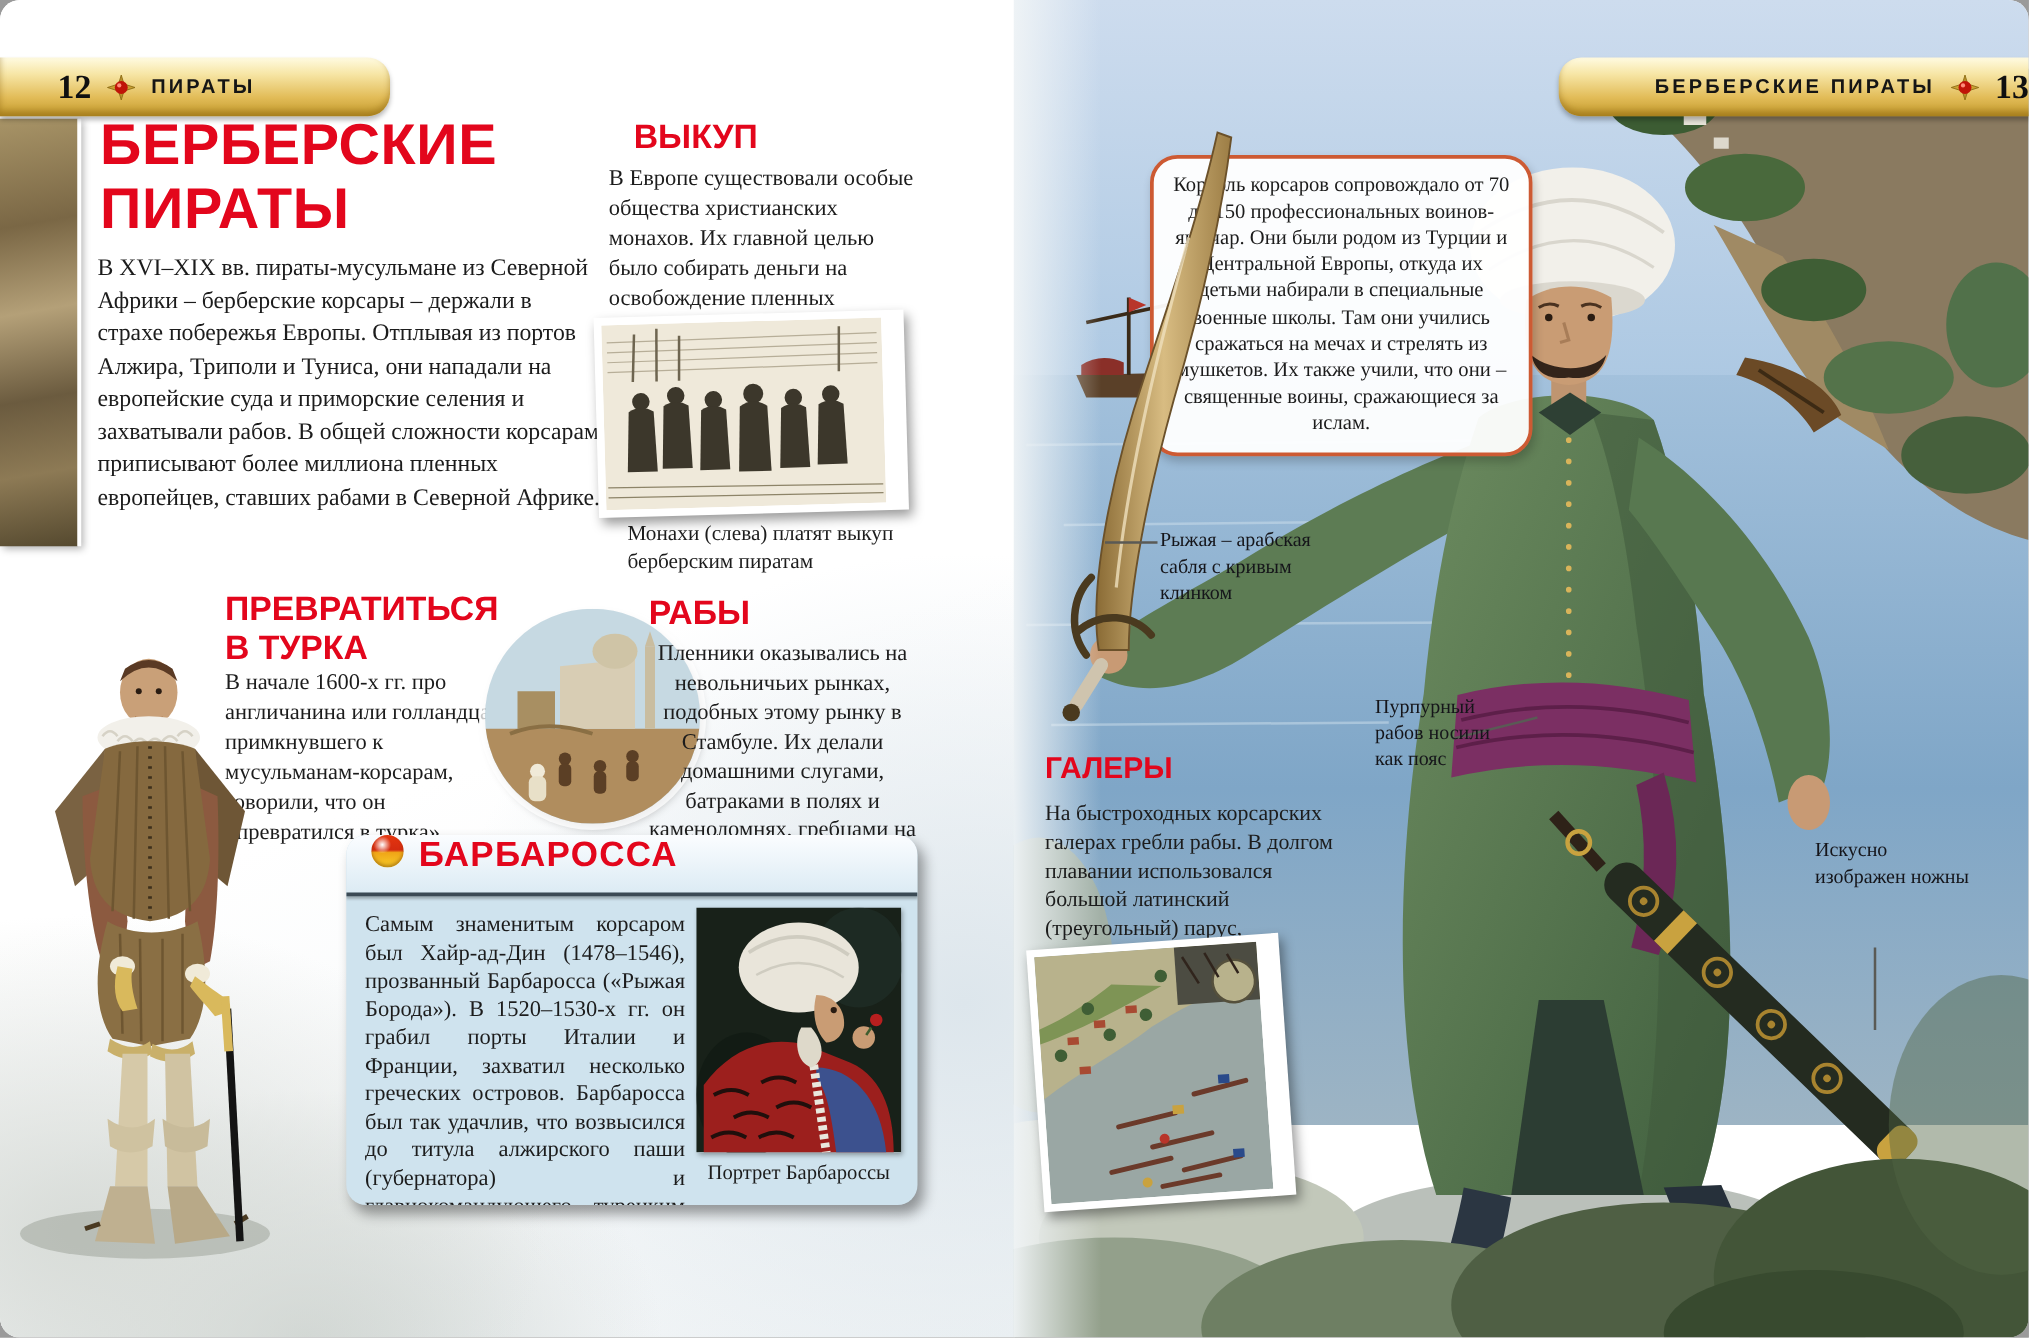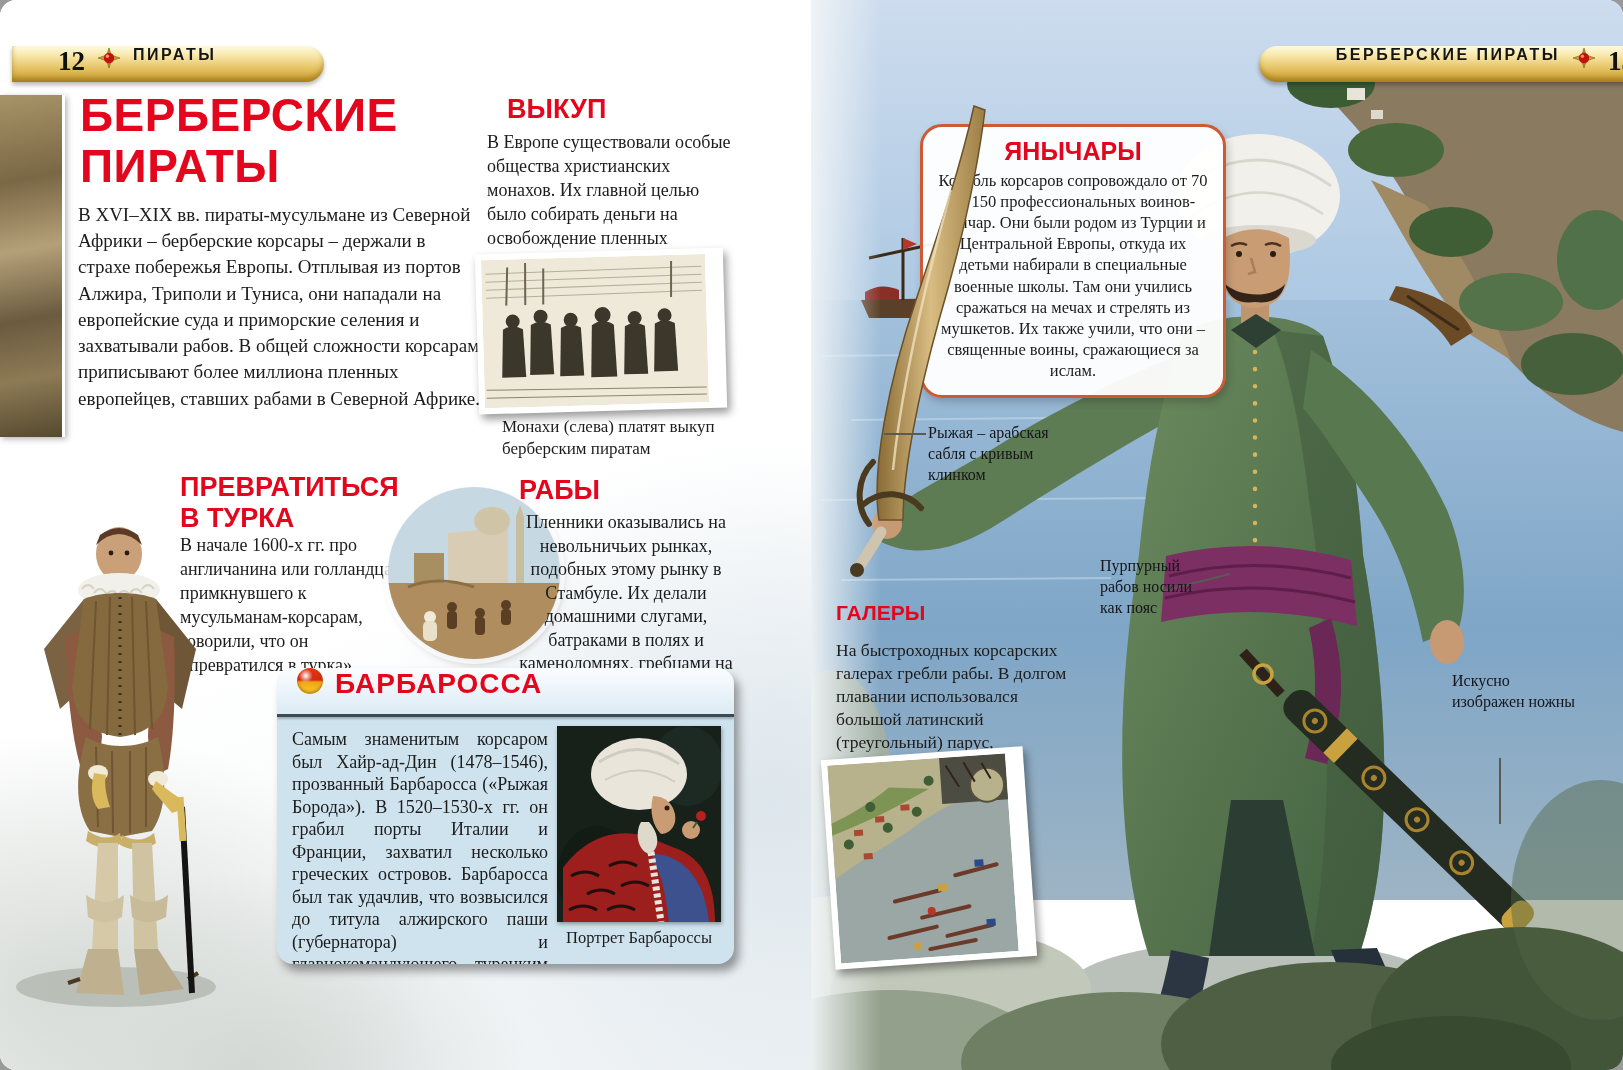--- a/index.html
+++ b/index.html
@@ -6,24 +6,24 @@
   #spread{position:relative;width:1623px;height:1070px;background:#fff;border-radius:16px;
     overflow:hidden;font-family:"Liberation Serif",serif;color:#1c1c1c;}
   .abs{position:absolute;}
   
   #left-page{left:0;top:0;width:812px;height:1070px;
     background:
       radial-gradient(620px 420px at 8% 92%, #d8dcd8 0%, rgba(216,220,216,0) 60%),
       radial-gradient(520px 360px at 30% 100%, #cfd5d2 0%, rgba(207,213,210,0) 55%),
       radial-gradient(700px 600px at 95% 75%, #dde6ec 0%, rgba(221,230,236,0) 60%),
       linear-gradient(160deg,#ffffff 55%,#eef2f4 100%);}
-  .goldbar{height:36px;display:flex;align-items:flex-start;
+  .goldbar{height:47px;display:flex;align-items:center;
     background:linear-gradient(180deg,#fffbe2 0%,#f7e6a6 28%,#e2bc58 68%,#c39a2c 100%);
     box-shadow:0 3px 4px rgba(0,0,0,.28), inset 0 -4px 5px rgba(130,92,8,.45);
-    font-family:"Liberation Sans",sans-serif;margin-left:12px;}
+    font-family:"Liberation Sans",sans-serif;}
   #bar-left{left:0;top:46px;width:266px;border-radius:0 18px 18px 0;padding-left:46px;gap:12px;}
   #bar-right{top:46px;left:1247px;width:376px;border-radius:18px 0 0 18px;justify-content:flex-end;
     padding-right:38px;gap:12px;}
   .pagenum{font-family:"Liberation Serif",serif;font-weight:700;font-size:27px;color:#101010;}
   .barlabel{font-weight:700;font-size:16px;letter-spacing:2.5px;color:#151515;}
   .h-red{font-family:"Liberation Sans",sans-serif;font-weight:700;color:#e3061c;}
   #main-title{left:80px;top:90px;width:430px;font-size:46px;line-height:1.1;letter-spacing:.5px;}
   #intro{left:78px;top:202px;width:404px;font-size:19px;line-height:1.38;}
   #ransom-h{left:487px;top:94px;font-size:27px;margin-left:20px;}
   #ransom-b{left:487px;top:130px;width:252px;font-size:18px;line-height:1.34;}
@@ -60,21 +60,21 @@
   #jan-h{text-align:center;font-size:25px;margin-bottom:4px;}
   #jan-b{font-size:16.5px;line-height:1.28;text-align:center;}
   .ann{font-size:16px;line-height:1.3;color:#15151a;}
   #ann-saif{left:928px;top:423px;width:125px;}
   #ann-sash{left:1100px;top:556px;width:104px;}
   #ann-scab{left:1452px;top:671px;width:132px;}
   .leader{background:#5a5a55;}
   #lead-saif{left:884px;top:433px;width:42px;height:2px;}
   #lead-sash{left:1162px;top:590px;width:70px;height:2px;transform:rotate(-14deg);transform-origin:left center;}
   #lead-scab{left:1499px;top:758px;width:2px;height:66px;}
-  #gal-h{left:836px;top:601px;font-size:21px;}
+  #gal-h{left:836px;top:601px;font-size:24px;}
   #gal-b{left:836px;top:639px;width:234px;font-size:17.5px;line-height:1.32;}
   #gal-map{left:828px;top:753px;width:190px;transform:rotate(-4deg);}
   .sphere{width:26px;height:26px;border-radius:50%;
     background:radial-gradient(circle at 34% 30%, #ffffff 0%, rgba(255,255,255,0) 28%),
                linear-gradient(180deg,#e5360f 0%,#d42b10 46%,#f0a517 54%,#f7ce2a 100%);
     box-shadow:inset 0 -2px 3px rgba(120,60,0,.5);}
   svg{display:block;}
 </style>
 </head>
 <body>
@@ -368,21 +368,20 @@
         <ellipse cx="710" cy="1022" rx="150" ry="95" fill="#435538"></ellipse>
         <ellipse cx="790" cy="900" rx="90" ry="120" fill="#50644472"></ellipse>
         <ellipse cx="640" cy="1066" rx="120" ry="50" fill="#384a2f"></ellipse>
         <ellipse cx="20" cy="780" rx="60" ry="110" fill="#a8b29d" opacity=".8"></ellipse>
       </g>
     </svg>
   </div>
   <div id="right-blend" class="abs"></div>
 
   <div id="jan-box" class="abs">
-    <div id="jan-h" class="h-red">ЯНЫЧАРЫ</div>
     <div id="jan-b">Корабль корсаров сопровождало от 70 до 150 профессиональных воинов-янычар. Они были родом из Турции и Центральной Европы, откуда их детьми набирали в специальные военные школы. Там они учились сражаться на мечах и стрелять из мушкетов. Их также учили, что они – священные воины, сражающиеся за ислам.</div>
   </div>
 
   <svg class="abs" style="left:811px;top:0;pointer-events:none;" width="812" height="1070" viewBox="0 0 812 1070">
     <defs>
       <linearGradient id="blade" x1="0" y1="0" x2="1" y2="0">
         <stop offset="0" stop-color="#8a6b35"></stop>
           <stop offset=".5" stop-color="#d8bc82"></stop>
           <stop offset="1" stop-color="#9c7d45"></stop>
       </linearGradient>

